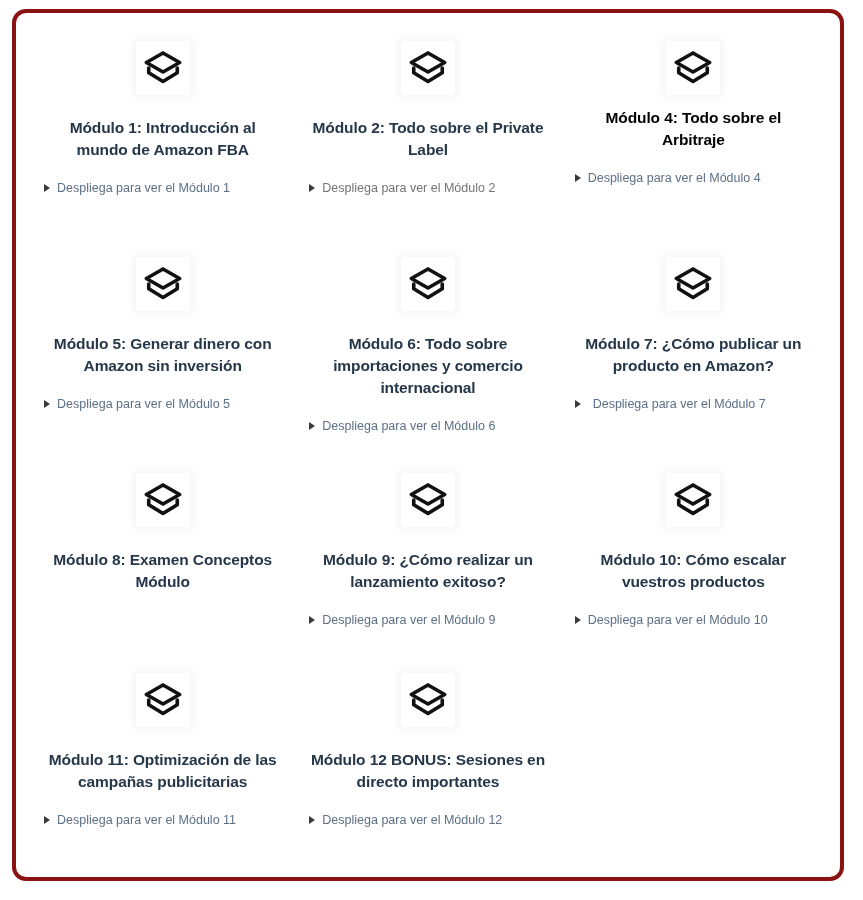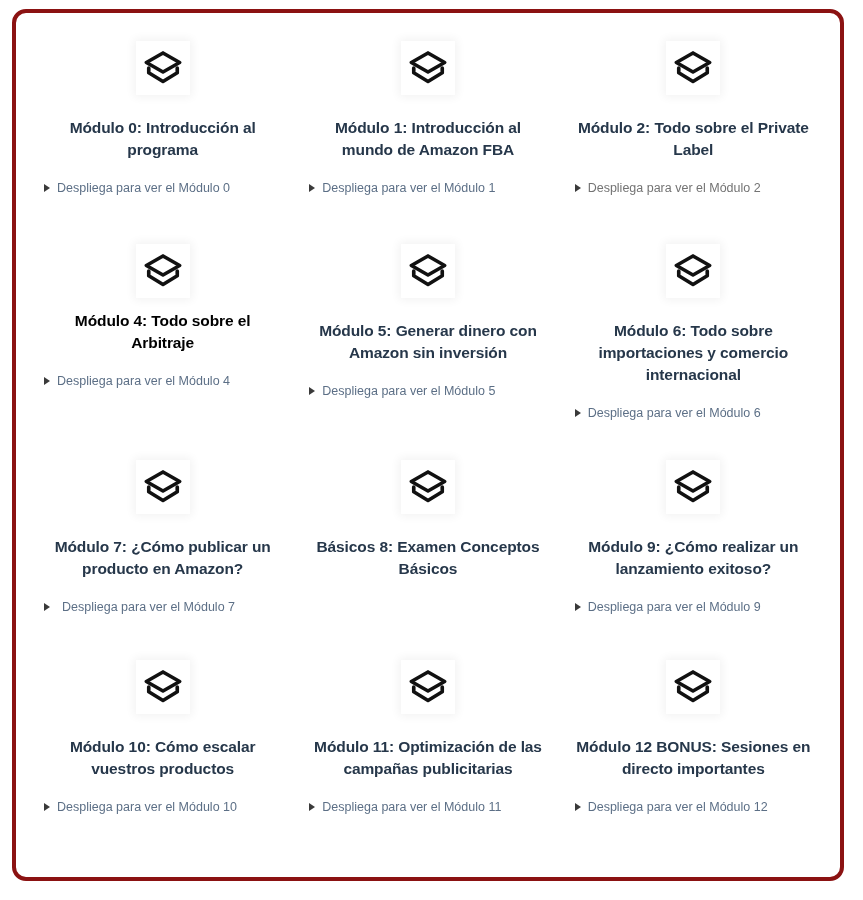--- a/index.html
+++ b/index.html
@@ -103,33 +103,20 @@
 
 <div id="module-frame" style="border-color: rgb(139, 18, 18);">
   <div id="module-grid">
       <div class="module-card row-0">
     <div class="icon-tile">
       <svg width="38" height="38" viewBox="0 0 48 48" aria-hidden="true">
         <path d="M24 5 L45 17 L24 29 L3 17 Z" fill="none" stroke="#111111" stroke-width="4.6" stroke-linejoin="round"></path>
         <path d="M6 24 L6 30 L24 41 L42 30 L42 24" fill="none" stroke="#111111" stroke-width="4.6" stroke-linejoin="round" stroke-linecap="round"></path>
       </svg>
     </div>
-    <div class="module-title" style="color: rgb(38, 55, 74);">Módulo 0: Introducción al programa</div>
-    <div class="module-toggle" style="color: rgb(92, 111, 134);">
-      <span class="caret"></span>
-      <span class="toggle-label">Despliega para ver el Módulo 0</span>
-    </div>
-  </div>
-      <div class="module-card row-0">
-    <div class="icon-tile">
-      <svg width="38" height="38" viewBox="0 0 48 48" aria-hidden="true">
-        <path d="M24 5 L45 17 L24 29 L3 17 Z" fill="none" stroke="#111111" stroke-width="4.6" stroke-linejoin="round"></path>
-        <path d="M6 24 L6 30 L24 41 L42 30 L42 24" fill="none" stroke="#111111" stroke-width="4.6" stroke-linejoin="round" stroke-linecap="round"></path>
-      </svg>
-    </div>
     <div class="module-title" style="color: rgb(38, 55, 74);">Módulo 1: Introducción al mundo de Amazon FBA</div>
     <div class="module-toggle" style="color: rgb(92, 111, 134);">
       <span class="caret"></span>
       <span class="toggle-label">Despliega para ver el Módulo 1</span>
     </div>
   </div>
       <div class="module-card row-0">
     <div class="icon-tile">
       <svg width="38" height="38" viewBox="0 0 48 48" aria-hidden="true">
         <path d="M24 5 L45 17 L24 29 L3 17 Z" fill="none" stroke="#111111" stroke-width="4.6" stroke-linejoin="round"></path>
@@ -194,21 +181,21 @@
       <span class="toggle-label">Despliega para ver el Módulo 7</span>
     </div>
   </div>
       <div class="module-card row-2">
     <div class="icon-tile">
       <svg width="38" height="38" viewBox="0 0 48 48" aria-hidden="true">
         <path d="M24 5 L45 17 L24 29 L3 17 Z" fill="none" stroke="#111111" stroke-width="4.6" stroke-linejoin="round"></path>
         <path d="M6 24 L6 30 L24 41 L42 30 L42 24" fill="none" stroke="#111111" stroke-width="4.6" stroke-linejoin="round" stroke-linecap="round"></path>
       </svg>
     </div>
-    <div class="module-title" style="color: rgb(38, 55, 74);">Básicos 8: Examen Conceptos Básicos</div>
+    <div class="module-title" style="color: rgb(38, 55, 74);">Módulo 8: Examen Conceptos Módulo</div>
   </div>
       <div class="module-card row-2">
     <div class="icon-tile">
       <svg width="38" height="38" viewBox="0 0 48 48" aria-hidden="true">
         <path d="M24 5 L45 17 L24 29 L3 17 Z" fill="none" stroke="#111111" stroke-width="4.6" stroke-linejoin="round"></path>
         <path d="M6 24 L6 30 L24 41 L42 30 L42 24" fill="none" stroke="#111111" stroke-width="4.6" stroke-linejoin="round" stroke-linecap="round"></path>
       </svg>
     </div>
     <div class="module-title" style="color: rgb(38, 55, 74);">Módulo 9: ¿Cómo realizar un lanzamiento exitoso?</div>
     <div class="module-toggle" style="color: rgb(92, 111, 134);">

